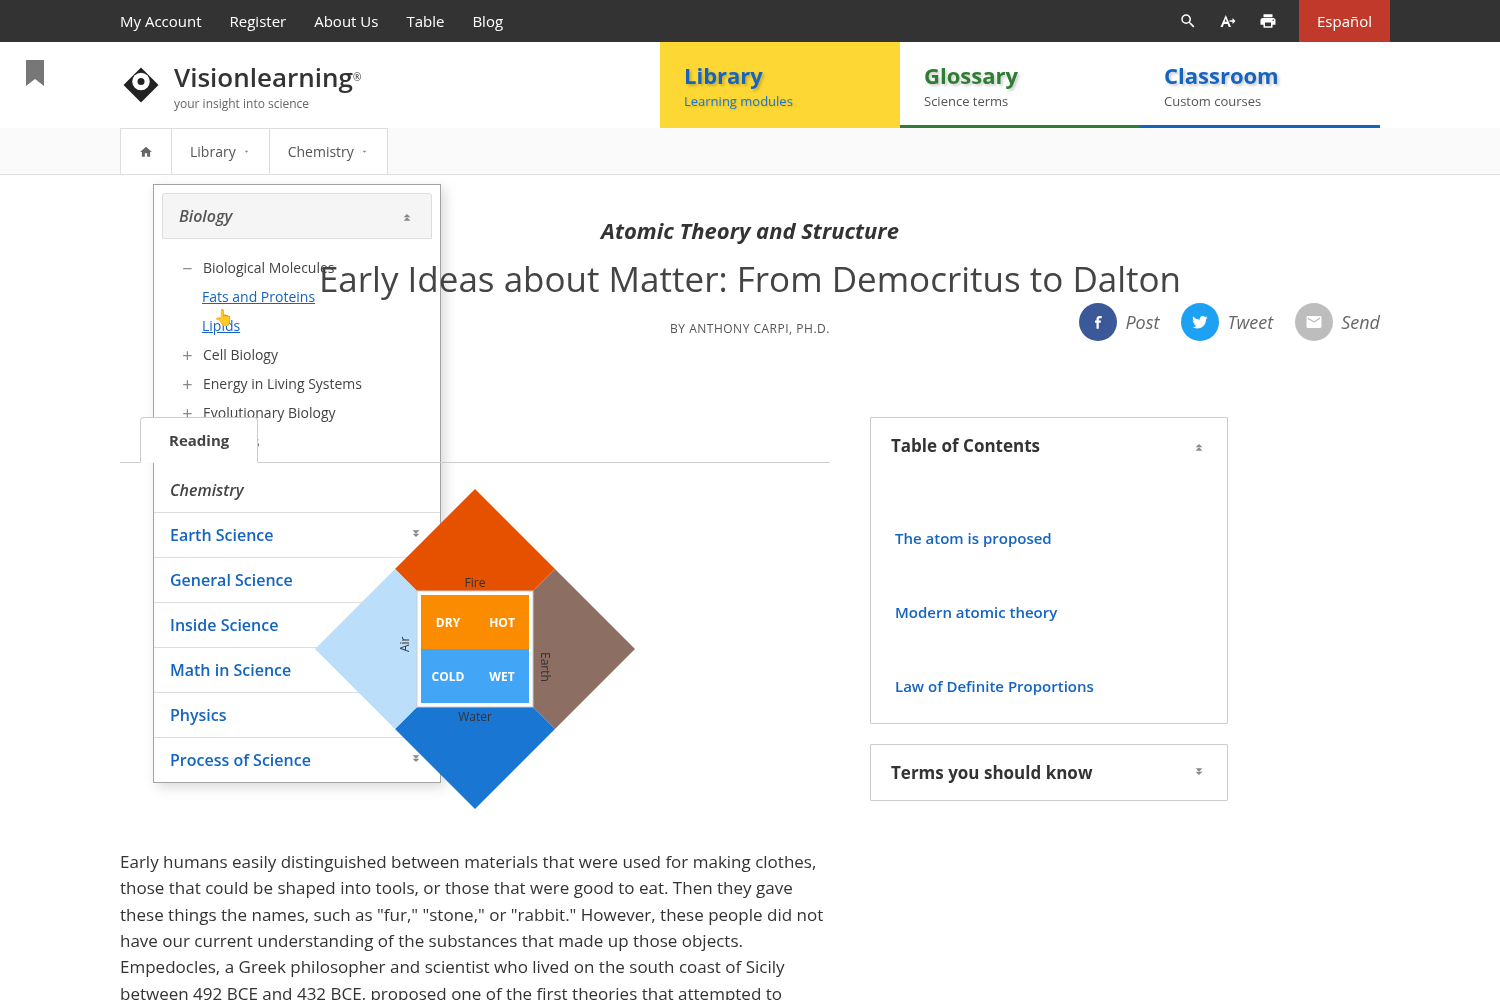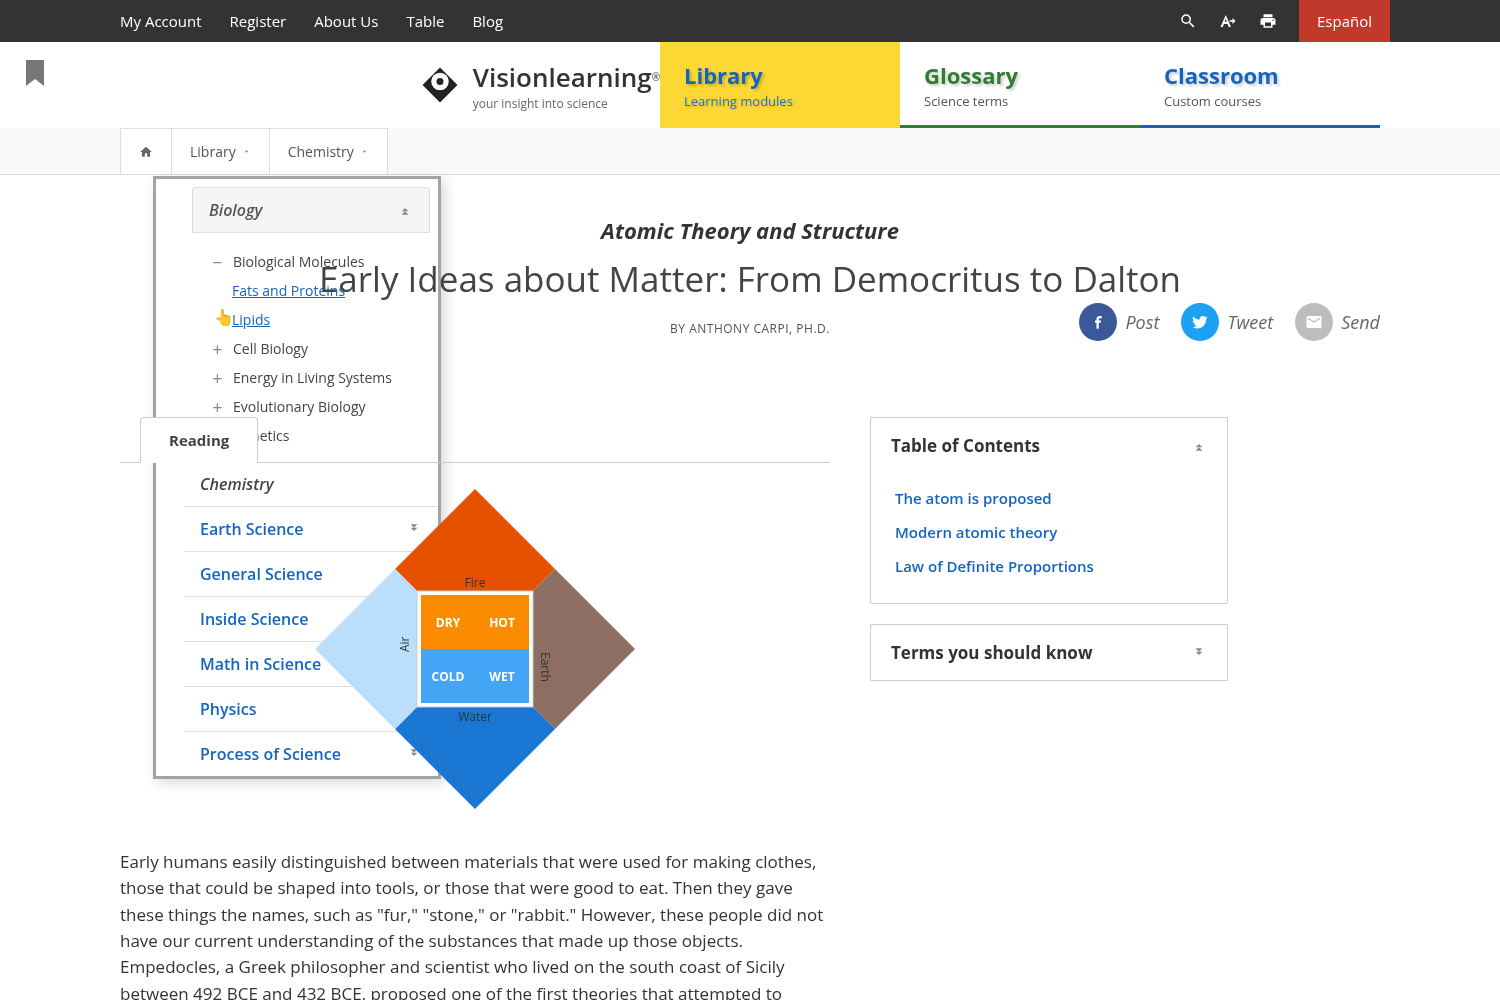--- a/index.html
+++ b/index.html
@@ -8,21 +8,21 @@
     
     .top-bar { background: #333; color: #fff; height: 42px; display: flex; align-items: center; padding: 0 120px; }
     .top-links { display: flex; gap: 28px; font-size: 15px; }
     .top-links span { cursor: pointer; }
     .top-right { margin-left: auto; display: flex; align-items: center; gap: 22px; }
     .top-icon { width:18px; height:18px; fill:#fff; cursor:pointer; }
     .lang-btn { background:#c0392b; color:#fff; padding:11px 18px; font-size:15px; cursor:pointer; margin-right:-10px;}
     
     
     .header { display:flex; align-items:stretch; padding:0 120px; height:86px; }
-    .logo-wrap { display:flex; align-items:center; flex:1;justify-content:flex-end; }
+    .logo-wrap { display:flex; align-items:center; flex:1; }
     .logo { display:flex; align-items:center; gap:12px; }
     .logo-eye { width:42px; height:42px; }
     .logo-text-main { font-size:26px; font-weight:600; color:#333; }
     .logo-text-sub { font-size:12px; color:#666; }
     .logo-r { font-size:10px; vertical-align: super; }
     .nav-tabs { display:flex; }
     .nav-tab { width:240px; padding:18px 24px 14px; cursor:pointer; }
     .nav-tab-title { font-size:22px; font-weight:700; text-shadow: 2px 2px 3px rgba(0,0,0,0.2);}
     .nav-tab-sub { font-size:13px; margin-top:2px; color:#555;}
     .tab-library { background:#fdd835; }
@@ -36,21 +36,21 @@
 
     
     .breadcrumb-bar { border-bottom:1px solid #ddd; background:#fafafa;}
     .breadcrumb { display:flex; padding:0 120px; }
     .crumb { padding:13px 18px; border:1px solid #ddd; border-bottom:none; background:#fff; font-size:14px; color:#555; display:flex; align-items:center; gap:6px; cursor:pointer;}
     .crumb:first-child{border-right:none;}
     .crumb:nth-child(2){border-right:none;}
     .chev-down-sm { width:9px; height:9px; }
     
     
-    .dropdown-panel { position:absolute; left:153px; top:176px; width:288px; background:#fff; border:3px solid #a3a3a3; box-shadow:4px 4px 12px rgba(0,0,0,0.15);padding-left:28px;}
+    .dropdown-panel { position:absolute; left:153px; top:184px; width:288px; background:#fff; border:1px solid #a3a3a3; box-shadow:4px 4px 12px rgba(0,0,0,0.15);}
     .dd-section { border-bottom:1px solid #ddd;}
     .dd-header { padding:11px 16px; font-size:16px; font-weight:600; display:flex; justify-content:space-between; align-items:center; cursor:pointer;}
     .dd-header.active-sub { font-style:italic; color:#555; background:#f5f5f5; border:1px solid #ddd; margin:8px; border-radius:3px 3px 0 0;}
     .dd-header.collapsed { color:#1565c0; }
     .chev-up {width:16px; height:16px;}
     .dd-list { padding:6px 8px 12px;}
     .dd-item { padding:5px 0 5px 20px; font-size:14px; color:#444; display:flex; align-items:center; gap:10px; cursor:pointer;}
     .dd-sub { padding-left:40px; color:#1565c0; text-decoration:underline;}
     .plusminus { width:11px; display:inline-block; text-align:center; color:#888; font-size:18px; line-height:14px;}
     .cursor-hand { position:absolute; left:214px; top:306px; font-size:16px; pointer-events:none;}
@@ -75,21 +75,21 @@
     
     
     .diagram-wrap { display:flex; justify-content:center; margin:20px 0 40px; position:relative; height:320px;}
     
     .body-text { font-size:17px; line-height:1.55; color:#333;}
     
     
     .panel { border:1px solid #ccc; border-radius:1px; margin-bottom:20px;}
     .panel-header { padding:16px 20px; font-size:17px; font-weight:700; color:#333; display:flex; justify-content:space-between; align-items:center; cursor:pointer;}
     .toc-list { padding:8px 0 20px;}
-    .toc-item { padding:7px 24px; font-size:15px; font-weight:600; color:#1565c0; cursor:pointer;}
+    .toc-item { padding:7px 24px; font-size:15px; font-weight:600; color:#1565c0; cursor:pointer;margin-top:40px;}
     
     svg{display:block;}
   </style>
 </head>
 <body>
 
 <div class="top-bar">
   <div class="top-links">
     <span>My Account</span>
     <span>Register</span>

